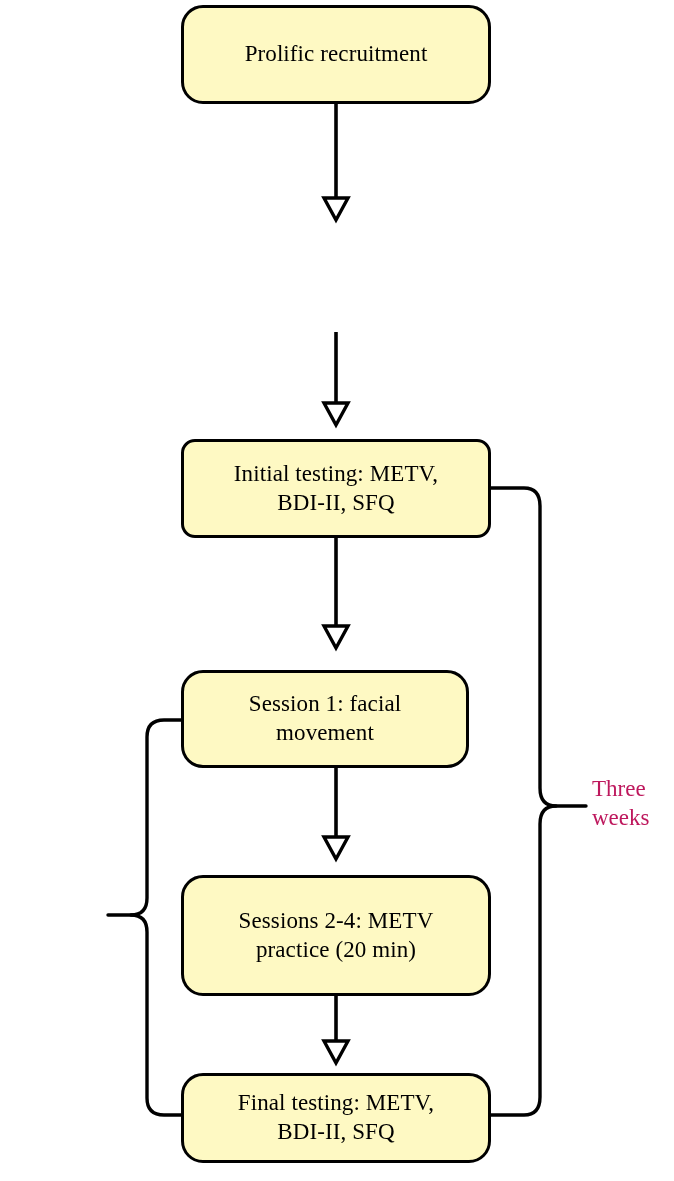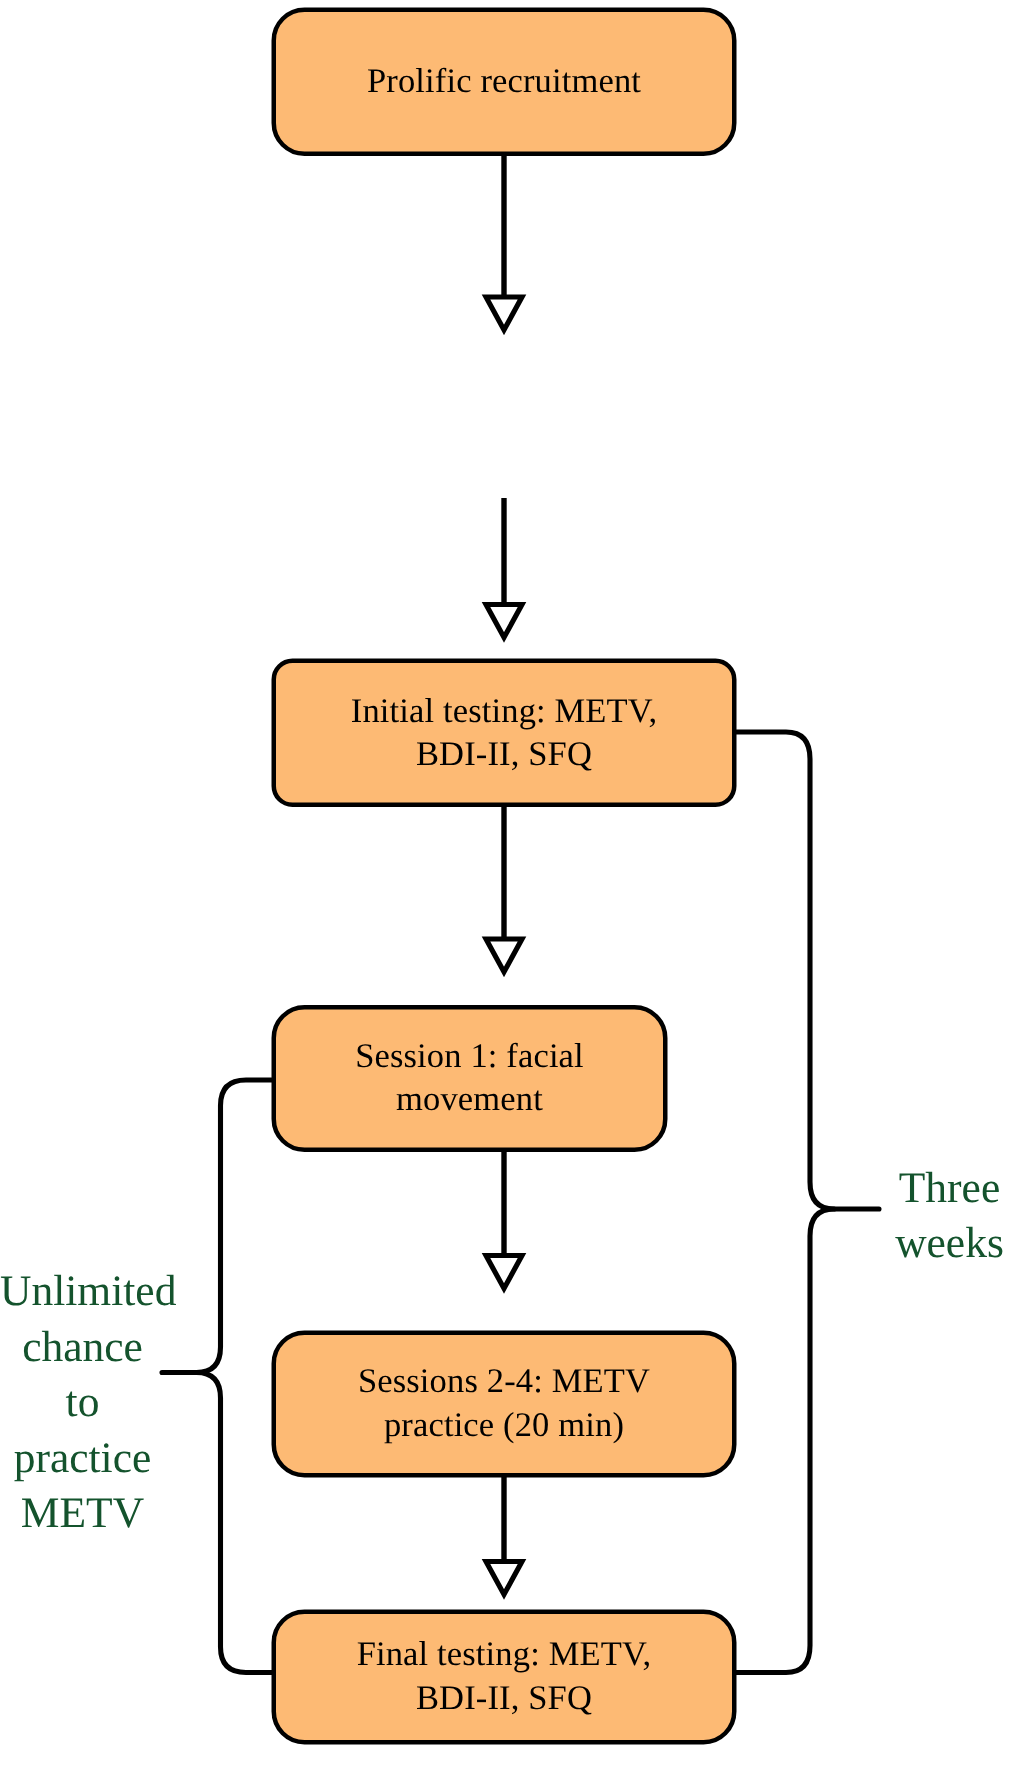--- a/index.html
+++ b/index.html
@@ -20,41 +20,41 @@
     left: 0;
     top: 0;
     width: 674px;
     height: 1181px;
   }
   .node-box {
     position: absolute;
     box-sizing: border-box;
     border: 3.5px solid #000000;
     border-radius: 22px;
-    background: #fdba74;
+    background: #fef9c3;
     display: flex;
     align-items: center;
     justify-content: center;
     text-align: center;
     color: #000000;
     font-size: 23px;
     line-height: 1.25;
     letter-spacing: 0.1px;
     padding: 2px 10px;
   }
   .node-label {
     display: block;
     white-space: pre-line;
   }
   .bracket-label {
     position: absolute;
-    color: #14532d;
-    font-size: 29px;
+    color: #be185d;
+    font-size: 23px;
     line-height: 1.28;
-    text-align: center;
+    text-align: left;
     white-space: pre-line;
   }
 </style>
 </head>
 <body>
 
 <div id="canvas">
 
   <svg id="flow-svg" viewBox="0 0 674 1181" aria-hidden="true">
     <defs>
@@ -94,36 +94,32 @@
   <div class="node-box" style="left:181px; top:5px; width:310px; height:99px;">
     <span class="node-label">Prolific recruitment</span>
   </div>
 
 
   <div class="node-box" style="left:181px; top:439px; width:310px; height:99px;border-radius:14px;">
     <span class="node-label">Initial testing: METV,
 BDI-II, SFQ</span>
   </div>
 
-  <div class="node-box" style="left:181px; top:670px; width:264px; height:98px;">
+  <div class="node-box" style="left:181px; top:670px; width:288px; height:98px;">
     <span class="node-label">Session 1: facial
 movement</span>
   </div>
 
-  <div class="node-box" style="left:181px; top:875px; width:310px; height:98px;margin-top:12px;">
+  <div class="node-box" style="left:181px; top:875px; width:310px; height:121px;">
     <span class="node-label">Sessions 2-4: METV
 practice (20 min)</span>
   </div>
 
   <div class="node-box" style="left:181px; top:1073px; width:310px; height:90px;">
     <span class="node-label">Final testing: METV,
 BDI-II, SFQ</span>
   </div>
 
   <div class="bracket-label" style="left:592px; top:774px; width:82px;">Three
 weeks</div>
 
-  <div class="bracket-label" style="left:0px; top:843px; width:110px;">Unlimited
-chance to
-practice
-METV</div>
 
 </div>
 
 </body></html>

